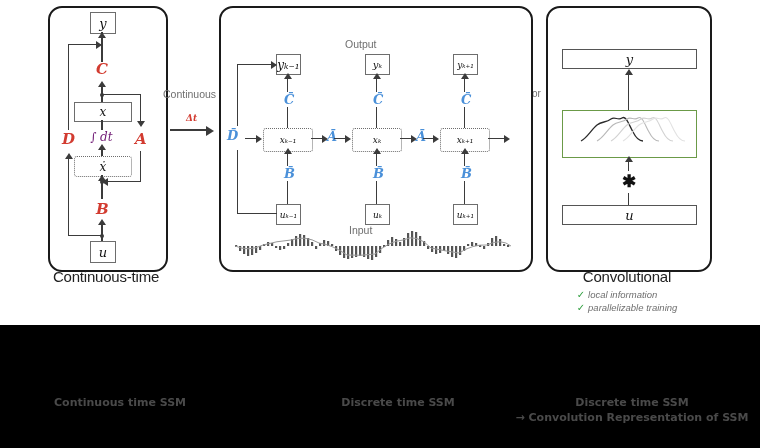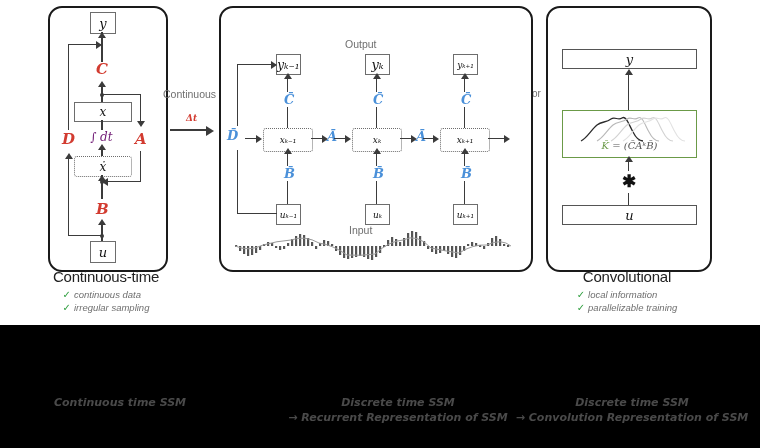--- a/index.html
+++ b/index.html
@@ -37,21 +37,21 @@
   .grey{color:#6f6f6f;font-style:normal;font-family:"Liberation Sans",sans-serif;}
   .arrow-up,.arrow-dn,.arrow-rt,.arrow-lf{position:absolute;width:0;height:0;}
   .arrow-up{border-left:4px solid transparent;border-right:4px solid transparent;border-bottom:6px solid #3b3b3b;}
   .arrow-dn{border-left:4px solid transparent;border-right:4px solid transparent;border-top:6px solid #3b3b3b;}
   .arrow-rt{border-top:4px solid transparent;border-bottom:4px solid transparent;border-left:6px solid #3b3b3b;}
   .arrow-lf{border-top:4px solid transparent;border-bottom:4px solid transparent;border-right:6px solid #3b3b3b;}
   .dot{position:absolute;width:4px;height:4px;border-radius:50%;background:#3b3b3b;}
 
   
   #bottom{position:absolute;left:0;top:325px;width:760px;height:123px;background:#000;}
-  .bcap{position:absolute;color:#4a4a4a;font-style:italic;font-weight:bold;
+  .bcap{position:absolute;color:#4a4a4a;font-weight:bold;
         font-size:11px;text-align:center;line-height:15px;
         font-family:"DejaVu Sans","Liberation Sans",sans-serif;}
 </style>
 </head>
 <body>
 
 <div id="figure">
 
   <div id="panel-cont" class="panel">
 
@@ -96,24 +96,20 @@
     <div class="vline" style="left:18px;top:150px;height:78px;"></div>
     <div class="arrow-up" style="left:15px;top:145px;"></div>
     <div class="lbl red" style="left:12px;top:122px;font-size:15px;font-weight:bold;">D</div>
     <div class="vline" style="left:18px;top:36px;height:86px;"></div>
     <div class="hline" style="left:18px;top:36px;width:34px;"></div>
     <div class="arrow-rt" style="left:46px;top:33px;"></div>
   </div>
 
   <div class="cap" style="left:30px;top:268px;width:152px;">
     <div class="title">Continuous-time</div>
-    <div class="bullets">
-      <div class="bullet"><span class="tick">✓</span><span>continuous data</span></div>
-      <div class="bullet"><span class="tick">✓</span><span>irregular sampling</span></div>
-    </div>
   </div>
 
   <div>
     <div class="lbl grey" style="position:absolute;left:163px;top:88px;font-size:10.5px;">Continuous</div>
     <div class="lbl red" style="position:absolute;left:186px;top:113px;font-size:9px;font-weight:bold;">Δt</div>
     <div class="hline" style="left:170px;top:129px;width:38px;height:1.6px;"></div>
     <div class="arrow-rt" style="left:206px;top:126px;border-left-width:8px;border-top-width:5px;border-bottom-width:5px;"></div>
   </div>
 
   <div class="lbl grey" style="position:absolute;left:532px;top:88px;font-size:10px;">or</div>
@@ -126,21 +122,21 @@
     <div class="box" style="left:55px;top:46px;width:23px;height:19px;font-size:12px;">yₖ₋₁</div>
     <div class="vline" style="left:65.8px;top:70px;height:50px;"></div>
     <div class="arrow-up" style="left:62.5px;top:65px;"></div>
     <div class="lbl blue" style="left:60px;top:84px;font-size:13px;background:#fff;padding:0 3px;font-weight:bold;">C̄</div>
     <div class="dbox" style="left:42px;top:120px;width:48px;height:22px;font-size:9px;border-radius:3px;">xₖ₋₁</div>
     <div class="vline" style="left:65.8px;top:145px;height:52px;"></div>
     <div class="arrow-up" style="left:62.5px;top:140px;"></div>
     <div class="lbl blue" style="left:60px;top:158px;font-size:13px;background:#fff;padding:0 3px;font-weight:bold;">B̄</div>
     <div class="box" style="left:55px;top:196px;width:23px;height:19px;font-size:9px;">uₖ₋₁</div>
 
-    <div class="box" style="left:144px;top:46px;width:23px;height:19px;font-size:13px;">yₖ</div>
+    <div class="box" style="left:144px;top:46px;width:23px;height:19px;font-size:10px;">yₖ</div>
     <div class="vline" style="left:154.8px;top:70px;height:50px;"></div>
     <div class="arrow-up" style="left:151.5px;top:65px;"></div>
     <div class="lbl blue" style="left:149px;top:84px;font-size:13px;background:#fff;padding:0 3px;font-weight:bold;">C̄</div>
     <div class="dbox" style="left:131px;top:120px;width:48px;height:22px;font-size:9px;border-radius:3px;">xₖ</div>
     <div class="vline" style="left:154.8px;top:145px;height:52px;"></div>
     <div class="arrow-up" style="left:151.5px;top:140px;"></div>
     <div class="lbl blue" style="left:149px;top:158px;font-size:13px;background:#fff;padding:0 3px;font-weight:bold;">B̄</div>
     <div class="box" style="left:144px;top:196px;width:23px;height:19px;font-size:9px;">uₖ</div>
 
     <div class="box" style="left:232px;top:46px;width:23px;height:19px;font-size:9px;">yₖ₊₁</div>
@@ -262,26 +258,20 @@
     <div class="vline" style="left:79.8px;top:66px;height:36px;"></div>
     <div class="arrow-up" style="left:76.5px;top:61px;"></div>
 
     <div style="position:absolute;left:14px;top:102px;width:133px;height:46px;border:1.4px solid #6b9a48;background:#fff;">
       <svg style="position:absolute;left:10px;top:3px;width:115px;height:28px;" viewBox="0 0 115 28">
         <path d="M8 27 C14 24 18 16 24 11 C29 7 33 9 38 5 C42 2 45 7 49 4 C53 1 56 11 60 18 C63 24 66 27 70 27" fill="none" stroke="#2b2b2b" stroke-width="1.3"></path>
         <path d="M24 27 C30 24 34 16 40 11 C45 7 49 9 54 5 C58 2 61 7 65 4 C69 1 72 11 76 18 C79 24 82 27 86 27" fill="none" stroke="#b8b8b8" stroke-width="1.1"></path>
         <path d="M38 27 C44 24 48 16 54 11 C59 7 63 9 68 5 C72 2 75 7 79 4 C83 1 86 11 90 18 C93 24 96 27 100 27" fill="none" stroke="#d2d2d2" stroke-width="1.1"></path>
         <path d="M50 27 C56 24 60 16 66 11 C71 7 75 9 80 5 C84 2 87 7 91 4 C95 1 98 11 102 18 C105 24 108 27 112 27" fill="none" stroke="#e2e2e2" stroke-width="1.1"></path>
       </svg>
-      <div style="position:absolute;left:0;top:29px;width:133px;text-align:center;
-                  font-family:'DejaVu Serif','Liberation Serif',serif;font-style:italic;
-                  font-size:10px;color:#6b9a48;">
-        <span>K̄</span>
-        <span style="color:#555;">= (C̄ĀᵏB̄)</span>
-      </div>
     </div>
 
     <div class="vline" style="left:79.8px;top:185px;height:12px;"></div>
     <div class="lbl" style="left:74px;top:163px;font-size:17px;font-weight:bold;color:#111;font-style:normal;">✱</div>
     <div class="vline" style="left:79.8px;top:152px;height:11px;"></div>
     <div class="arrow-up" style="left:76.5px;top:148px;"></div>
 
     <div class="box" style="left:14px;top:197px;width:133px;height:18px;font-size:13px;border-color:#555;">u</div>
   </div>
 
@@ -293,19 +283,18 @@
     </div>
   </div>
 </div>
 
 <div id="bottom">
   <div class="bcap" style="left:20px;top:70px;width:200px;">
     <div>Continuous time SSM</div>
   </div>
   <div class="bcap" style="left:270px;top:70px;width:256px;">
     <div>Discrete time SSM</div>
-    <div>→ Recurrent Representation of SSM</div>
   </div>
   <div class="bcap" style="left:508px;top:70px;width:248px;">
     <div>Discrete time SSM</div>
     <div>→ Convolution Representation of SSM</div>
   </div>
 </div>
 
 </body></html>

